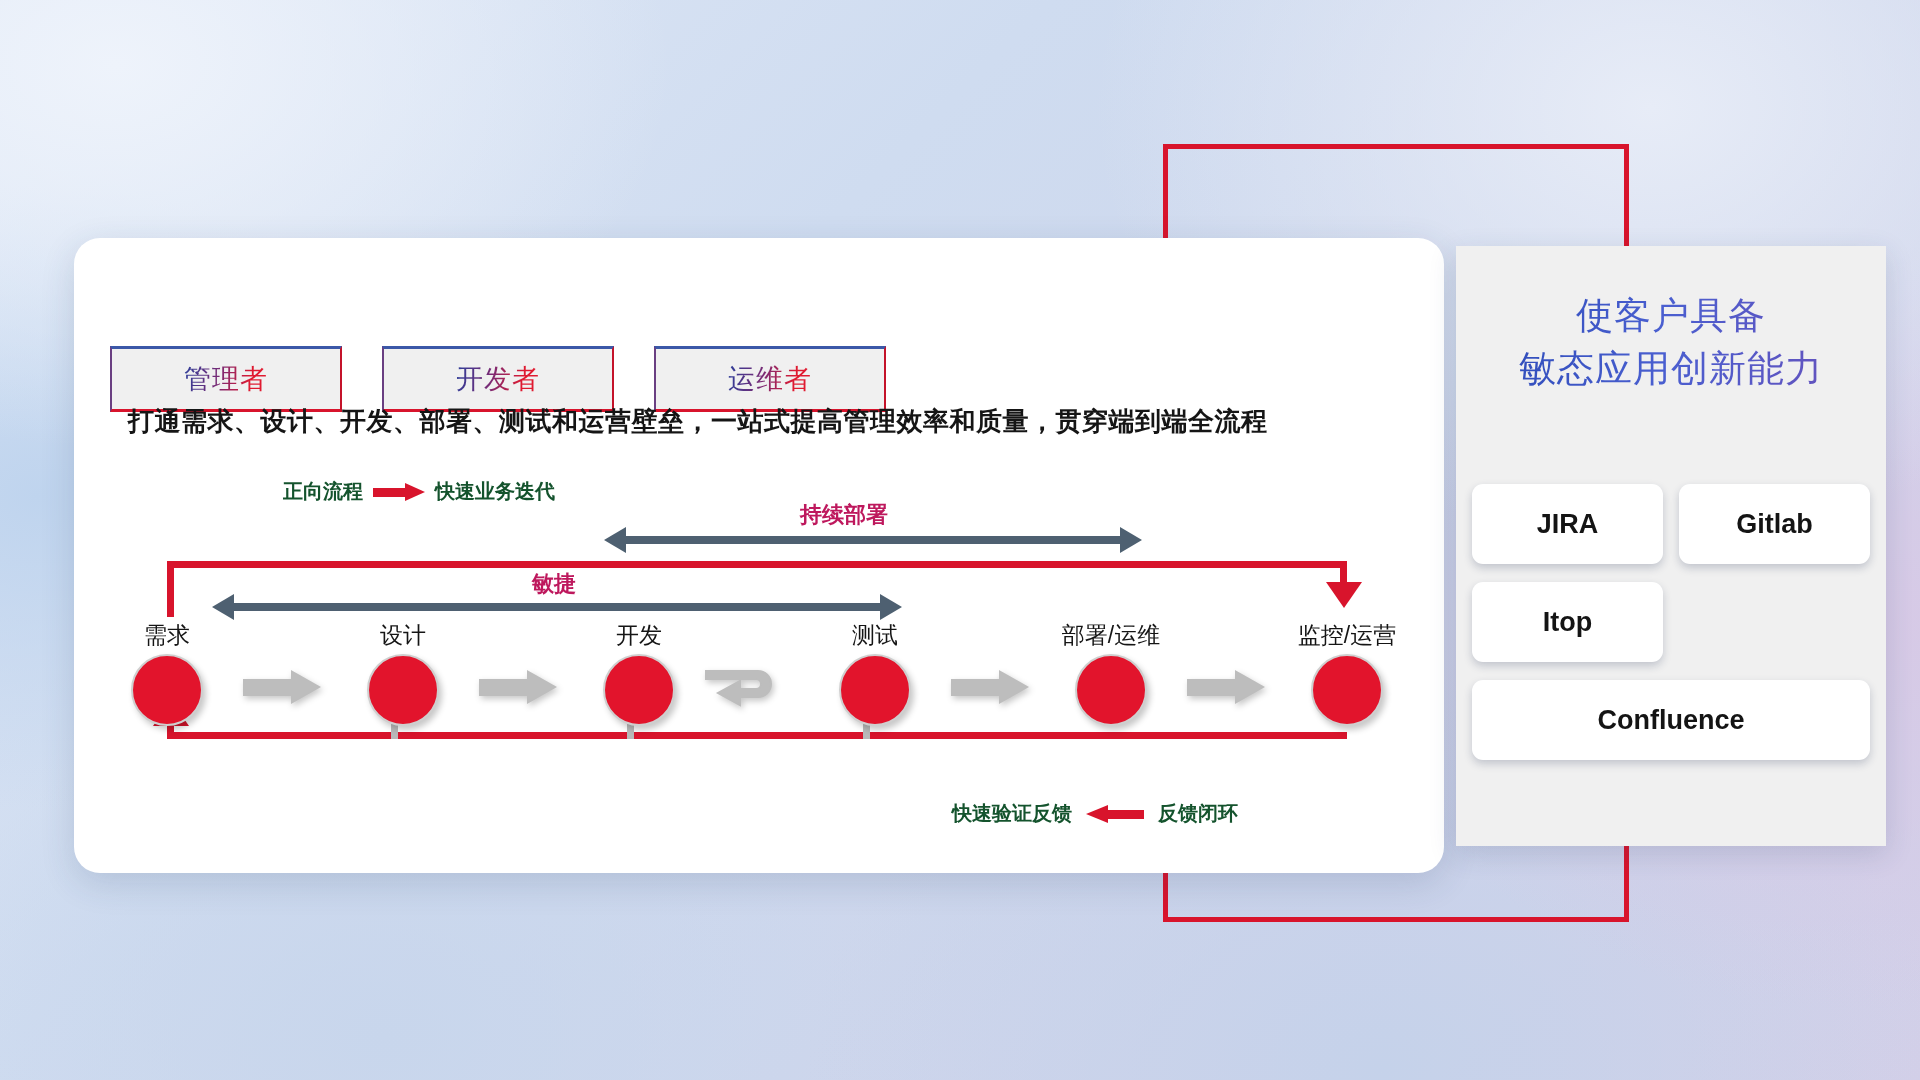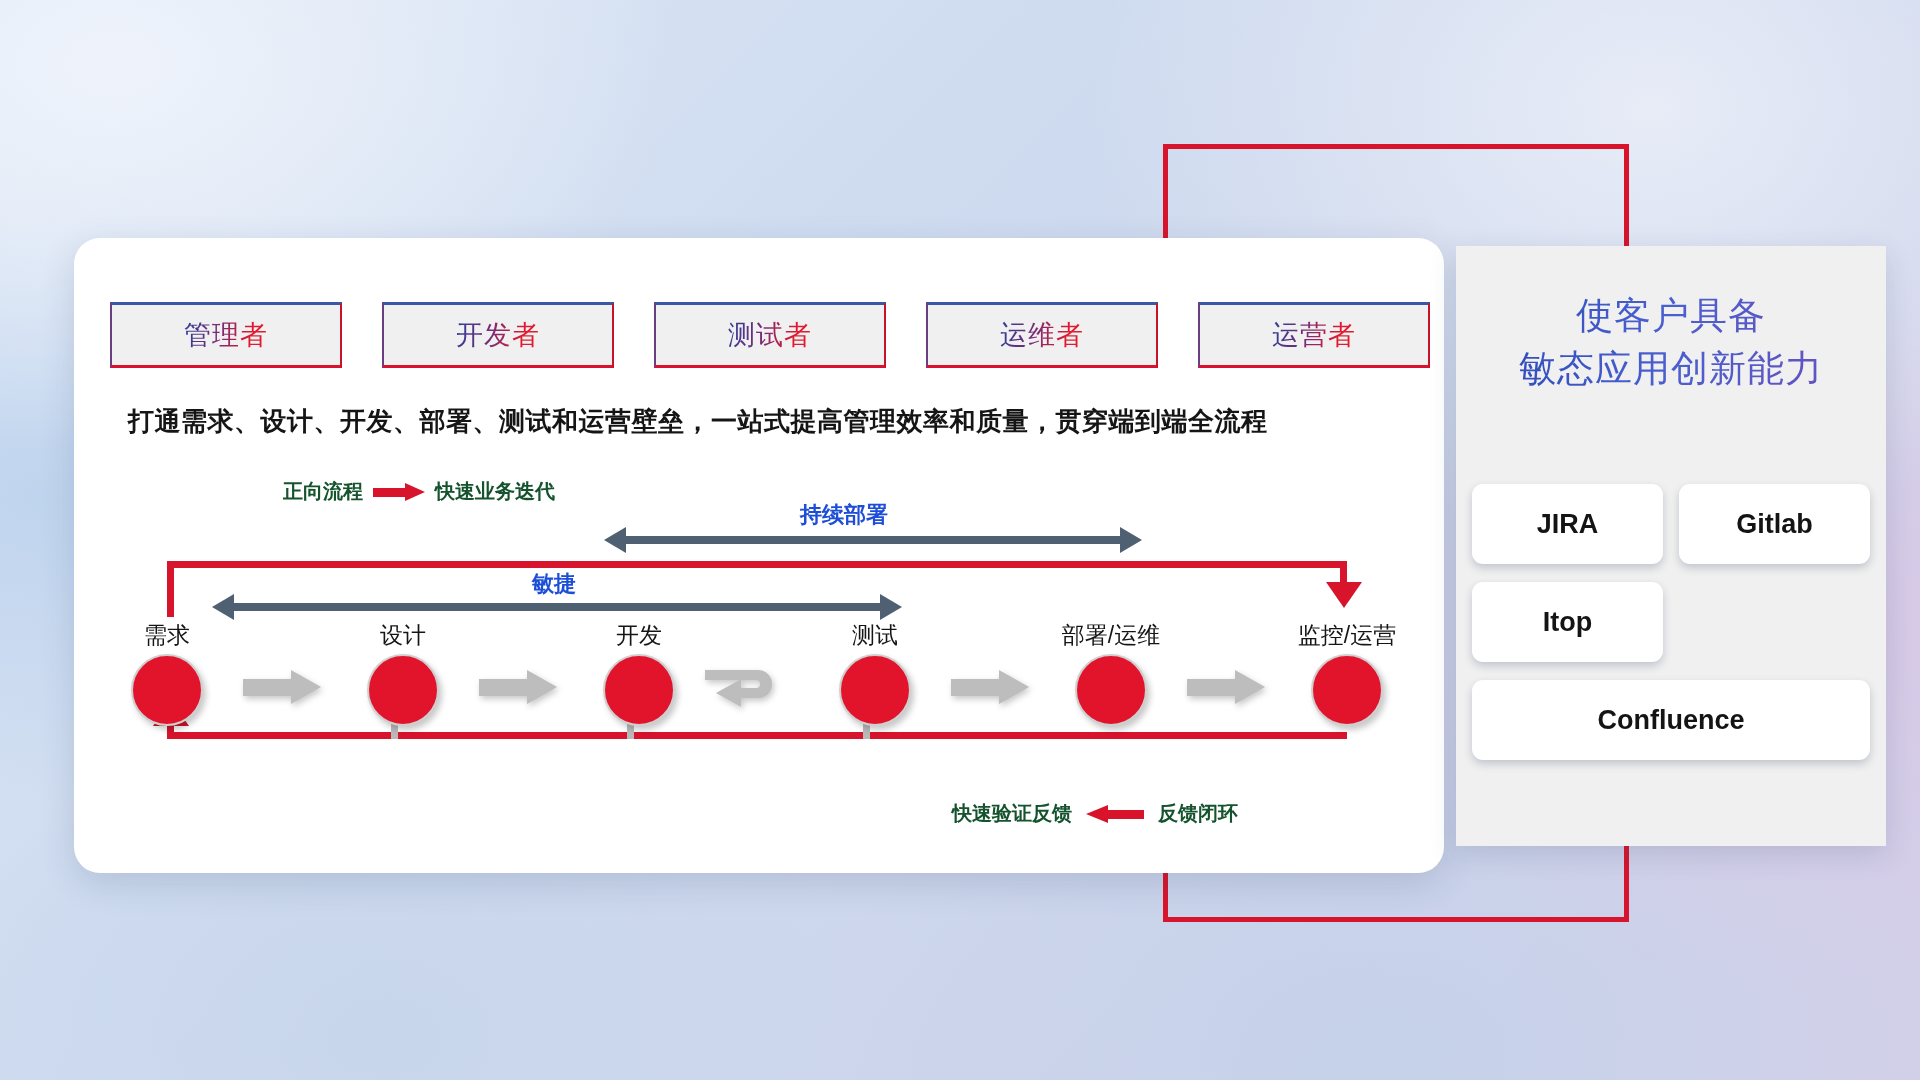--- a/index.html
+++ b/index.html
@@ -35,20 +35,21 @@
   #roles{position:absolute;left:110px;top:302px;display:flex;gap:40px;}
   .role{
     width:232px;height:66px;
     background:#f0f0f0;
     display:flex;align-items:center;justify-content:center;
     border-top:3px solid #3b58a8;
     border-left:2px solid #6a3f82;
     border-right:2px solid #c4132a;
     border-bottom:3px solid #d8142c;
     box-sizing:border-box;
+    margin-top:44px;
   }
   .role span{
     font-size:27px;font-weight:400;
     background:linear-gradient(100deg,#2b3f9b 0%,#7b2a74 42%,#e01a30 78%);
     -webkit-background-clip:text;background-clip:text;color:transparent;
     letter-spacing:1px;
   }
 
   
   #subtitle{
@@ -69,21 +70,21 @@
   .ar-red-l .head{position:absolute;left:0;top:0;width:0;height:0;
      border-top:9px solid transparent;border-bottom:9px solid transparent;border-right:22px solid #d8142c;}
 
   
   .spanarrow{position:absolute;height:26px;}
   .spanarrow .sbar{position:absolute;left:20px;right:20px;top:9px;height:8px;background:#4e6071;}
   .spanarrow .lh{position:absolute;left:0;top:0;width:0;height:0;
      border-top:13px solid transparent;border-bottom:13px solid transparent;border-right:22px solid #4e6071;}
   .spanarrow .rh{position:absolute;right:0;top:0;width:0;height:0;
      border-top:13px solid transparent;border-bottom:13px solid transparent;border-left:22px solid #4e6071;}
-  .spanlabel{position:absolute;font-size:22px;font-weight:bold;color:#1d4ed8;text-align:right;}
+  .spanlabel{position:absolute;font-size:22px;font-weight:bold;color:#be185d;text-align:right;}
 
   
   .rl{position:absolute;background:#d8142c;}
 
   
   .stage{position:absolute;}
   .stage .lbl{
     position:absolute;left:50%;transform:translateX(-50%);top:0;
     font-size:23px;color:#151515;white-space:nowrap;
   }
@@ -144,27 +145,21 @@
 <div id="maincard"></div>
 
 <div id="roles">
   <div class="role">
       <span>管理者</span>
     </div>
   <div class="role">
       <span>开发者</span>
     </div>
   <div class="role">
-      <span>测试者</span>
-    </div>
-  <div class="role">
       <span>运维者</span>
-    </div>
-  <div class="role">
-      <span>运营者</span>
     </div>
 </div>
 
 <div id="subtitle">打通需求、设计、开发、部署、测试和运营壁垒，一站式提高管理效率和质量，贯穿端到端全流程</div>
 
 <div id="legend-fwd">
   <div class="t">正向流程</div>
   <div class="ar-red">
       <div class="bar"></div>
       <div class="head"></div>

